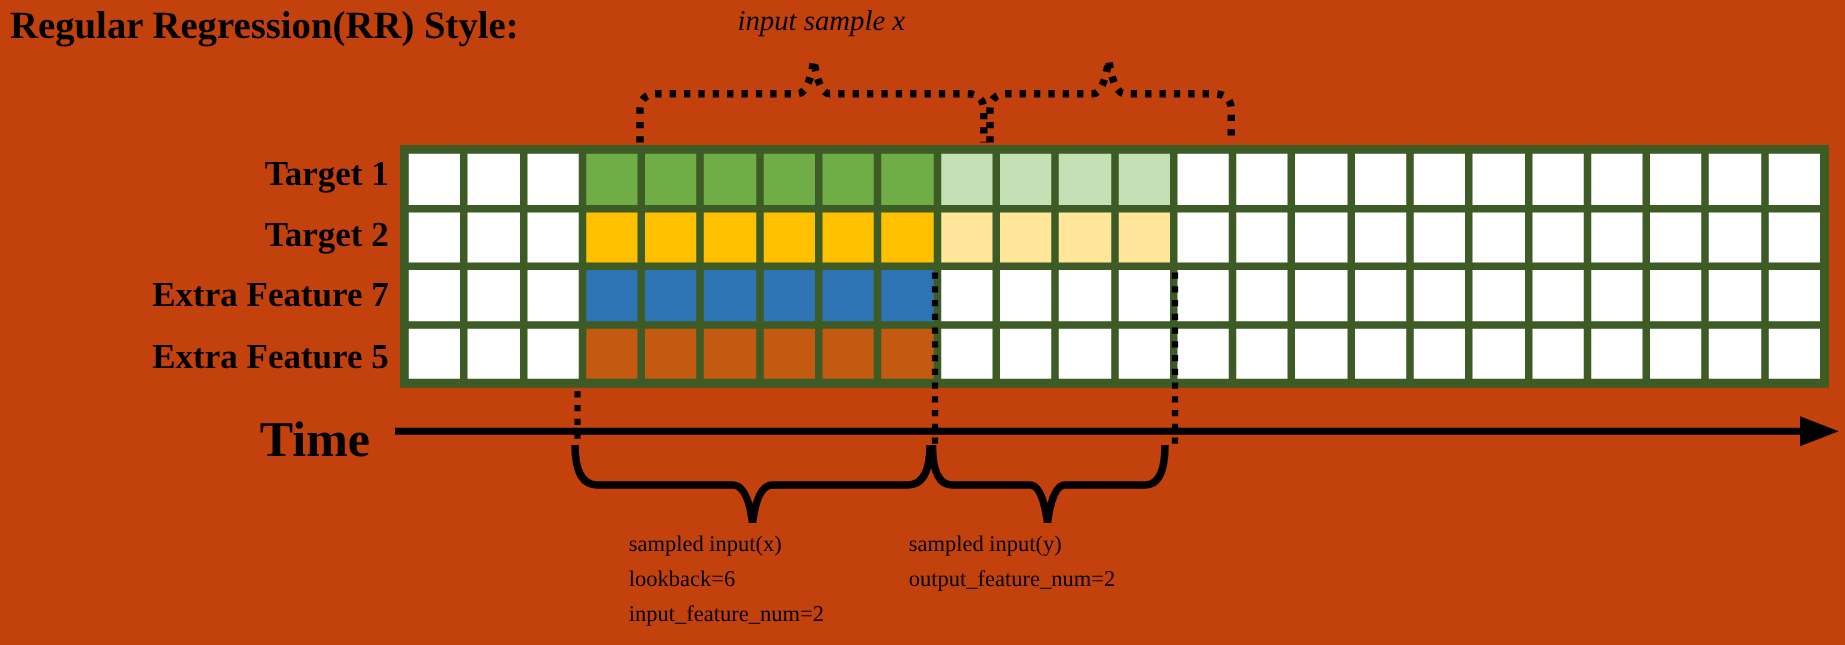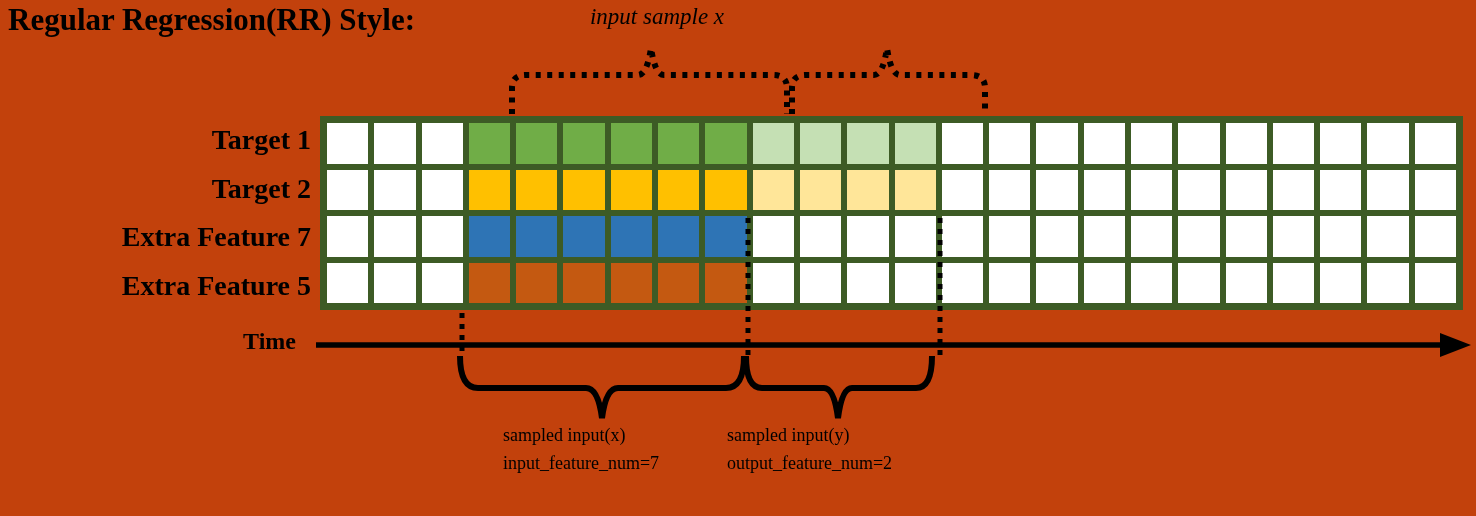--- a/index.html
+++ b/index.html
@@ -29,21 +29,21 @@
     position:absolute; left:320px; top:116px; width:1143px; height:194px;
     box-sizing:border-box; background:var(--grid-line,#3D5B25);
     border:7px solid var(--grid-line,#3D5B25);
     display:grid; grid-template-columns:repeat(24,1fr);
     grid-template-rows:repeat(4,1fr); gap:6px;
   }
   .cell { background:#ffffff; }
   .overlay { position:absolute; left:0; top:0; pointer-events:none; }
   .time-label {
     position:absolute; left:0; top:328px; width:296px; text-align:right;
-    font-weight:bold; font-size:24px;
+    font-weight:bold; font-size:40px;
   }
   .note {
     position:absolute; top:421px; font-size:18px; line-height:28px;
     white-space:nowrap;
   }
   .note-input  { left:503px; }
   .note-output { left:727px; }
 </style>
 </head>
 <body>
@@ -175,21 +175,22 @@
 
     <path d="M 792 114 L 792 88 Q 792 75 806 75 L 874 75 Q 883 75 887 48 Q 891 75 900 75 L 971 75 Q 985 75 985 88 L 985 114" fill="none" stroke="#000" stroke-width="6" stroke-dasharray="5 6.5"></path>
 
     <path d="M 460 356 Q 460 388 478 388 L 586 388 Q 598 388 602 418 Q 606 388 618 388 L 726 388 Q 744 388 744 356" fill="none" stroke="#000" stroke-width="6"></path>
 
     <path d="M 746 356 Q 746 388 762 388 L 824 388 Q 834 388 838 418 Q 842 388 852 388 L 916 388 Q 932 388 932 356" fill="none" stroke="#000" stroke-width="6"></path>
   </svg>
 
   <div class="note note-input">
     <div>sampled input(x)</div>
-    <div>input_feature_num=7</div>
+    <div>lookback=6</div>
+    <div>input_feature_num=2</div>
   </div>
 
   <div class="note note-output">
     <div>sampled input(y)</div>
     <div>output_feature_num=2</div>
   </div>
 
 </div>
 
 </body></html>

